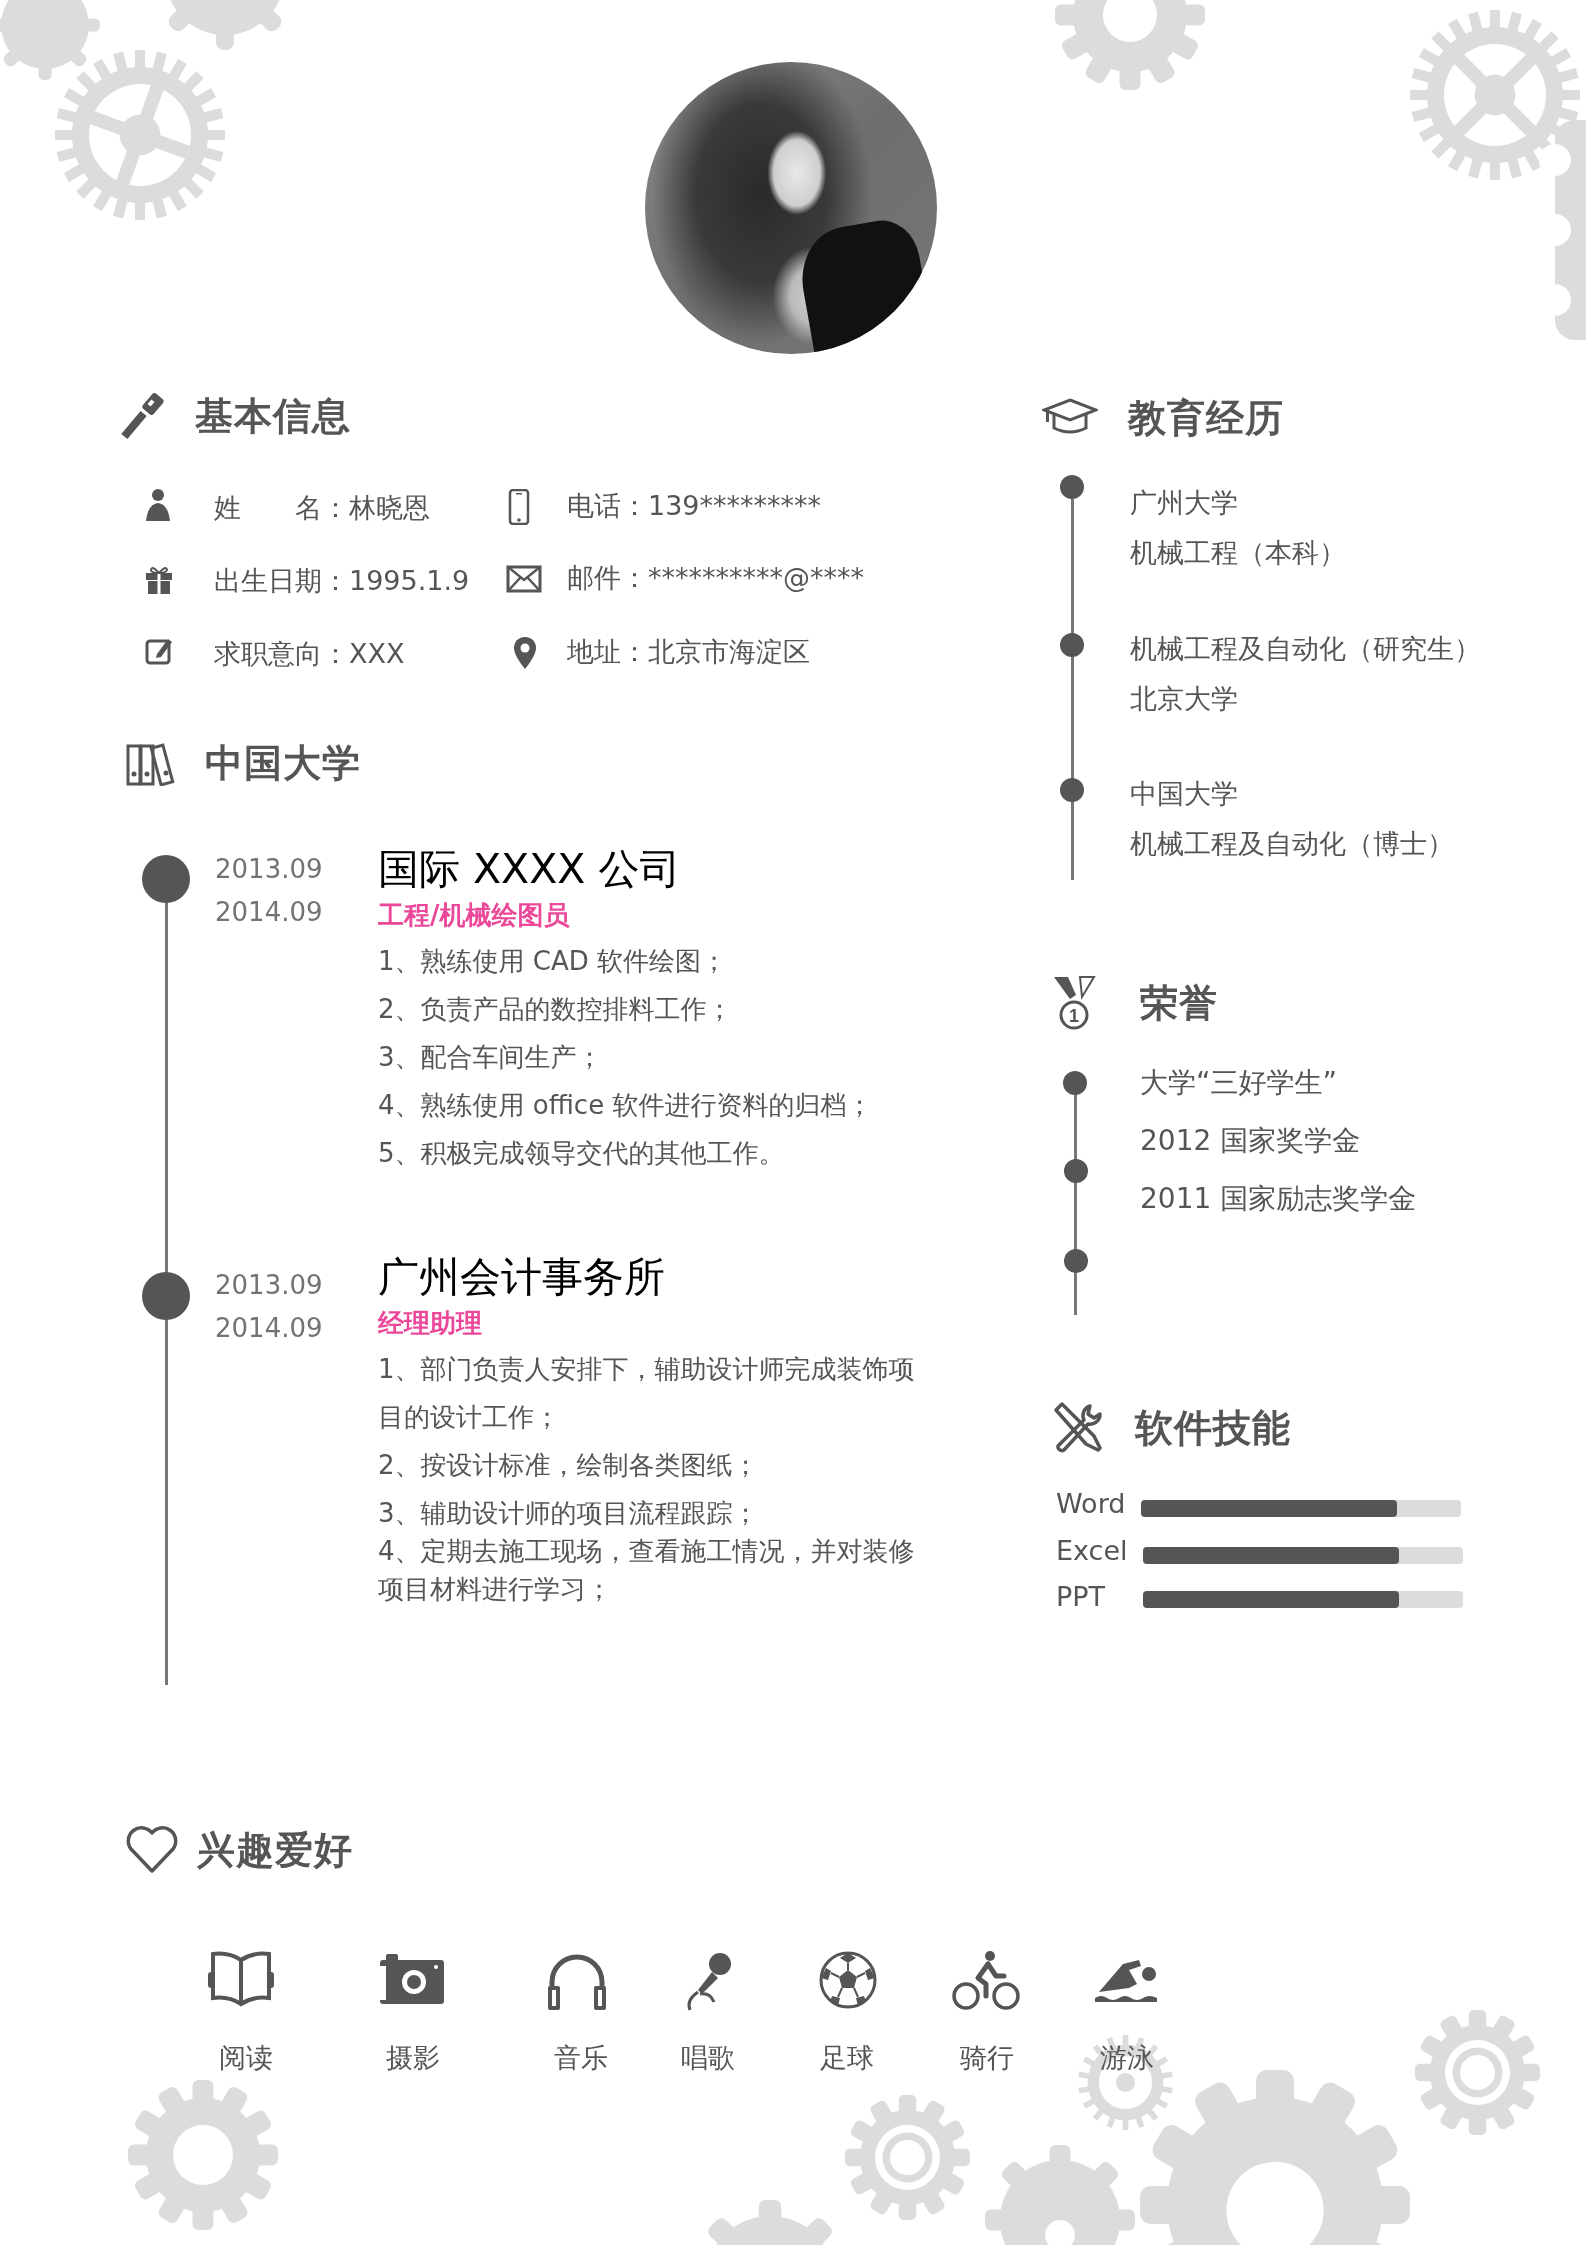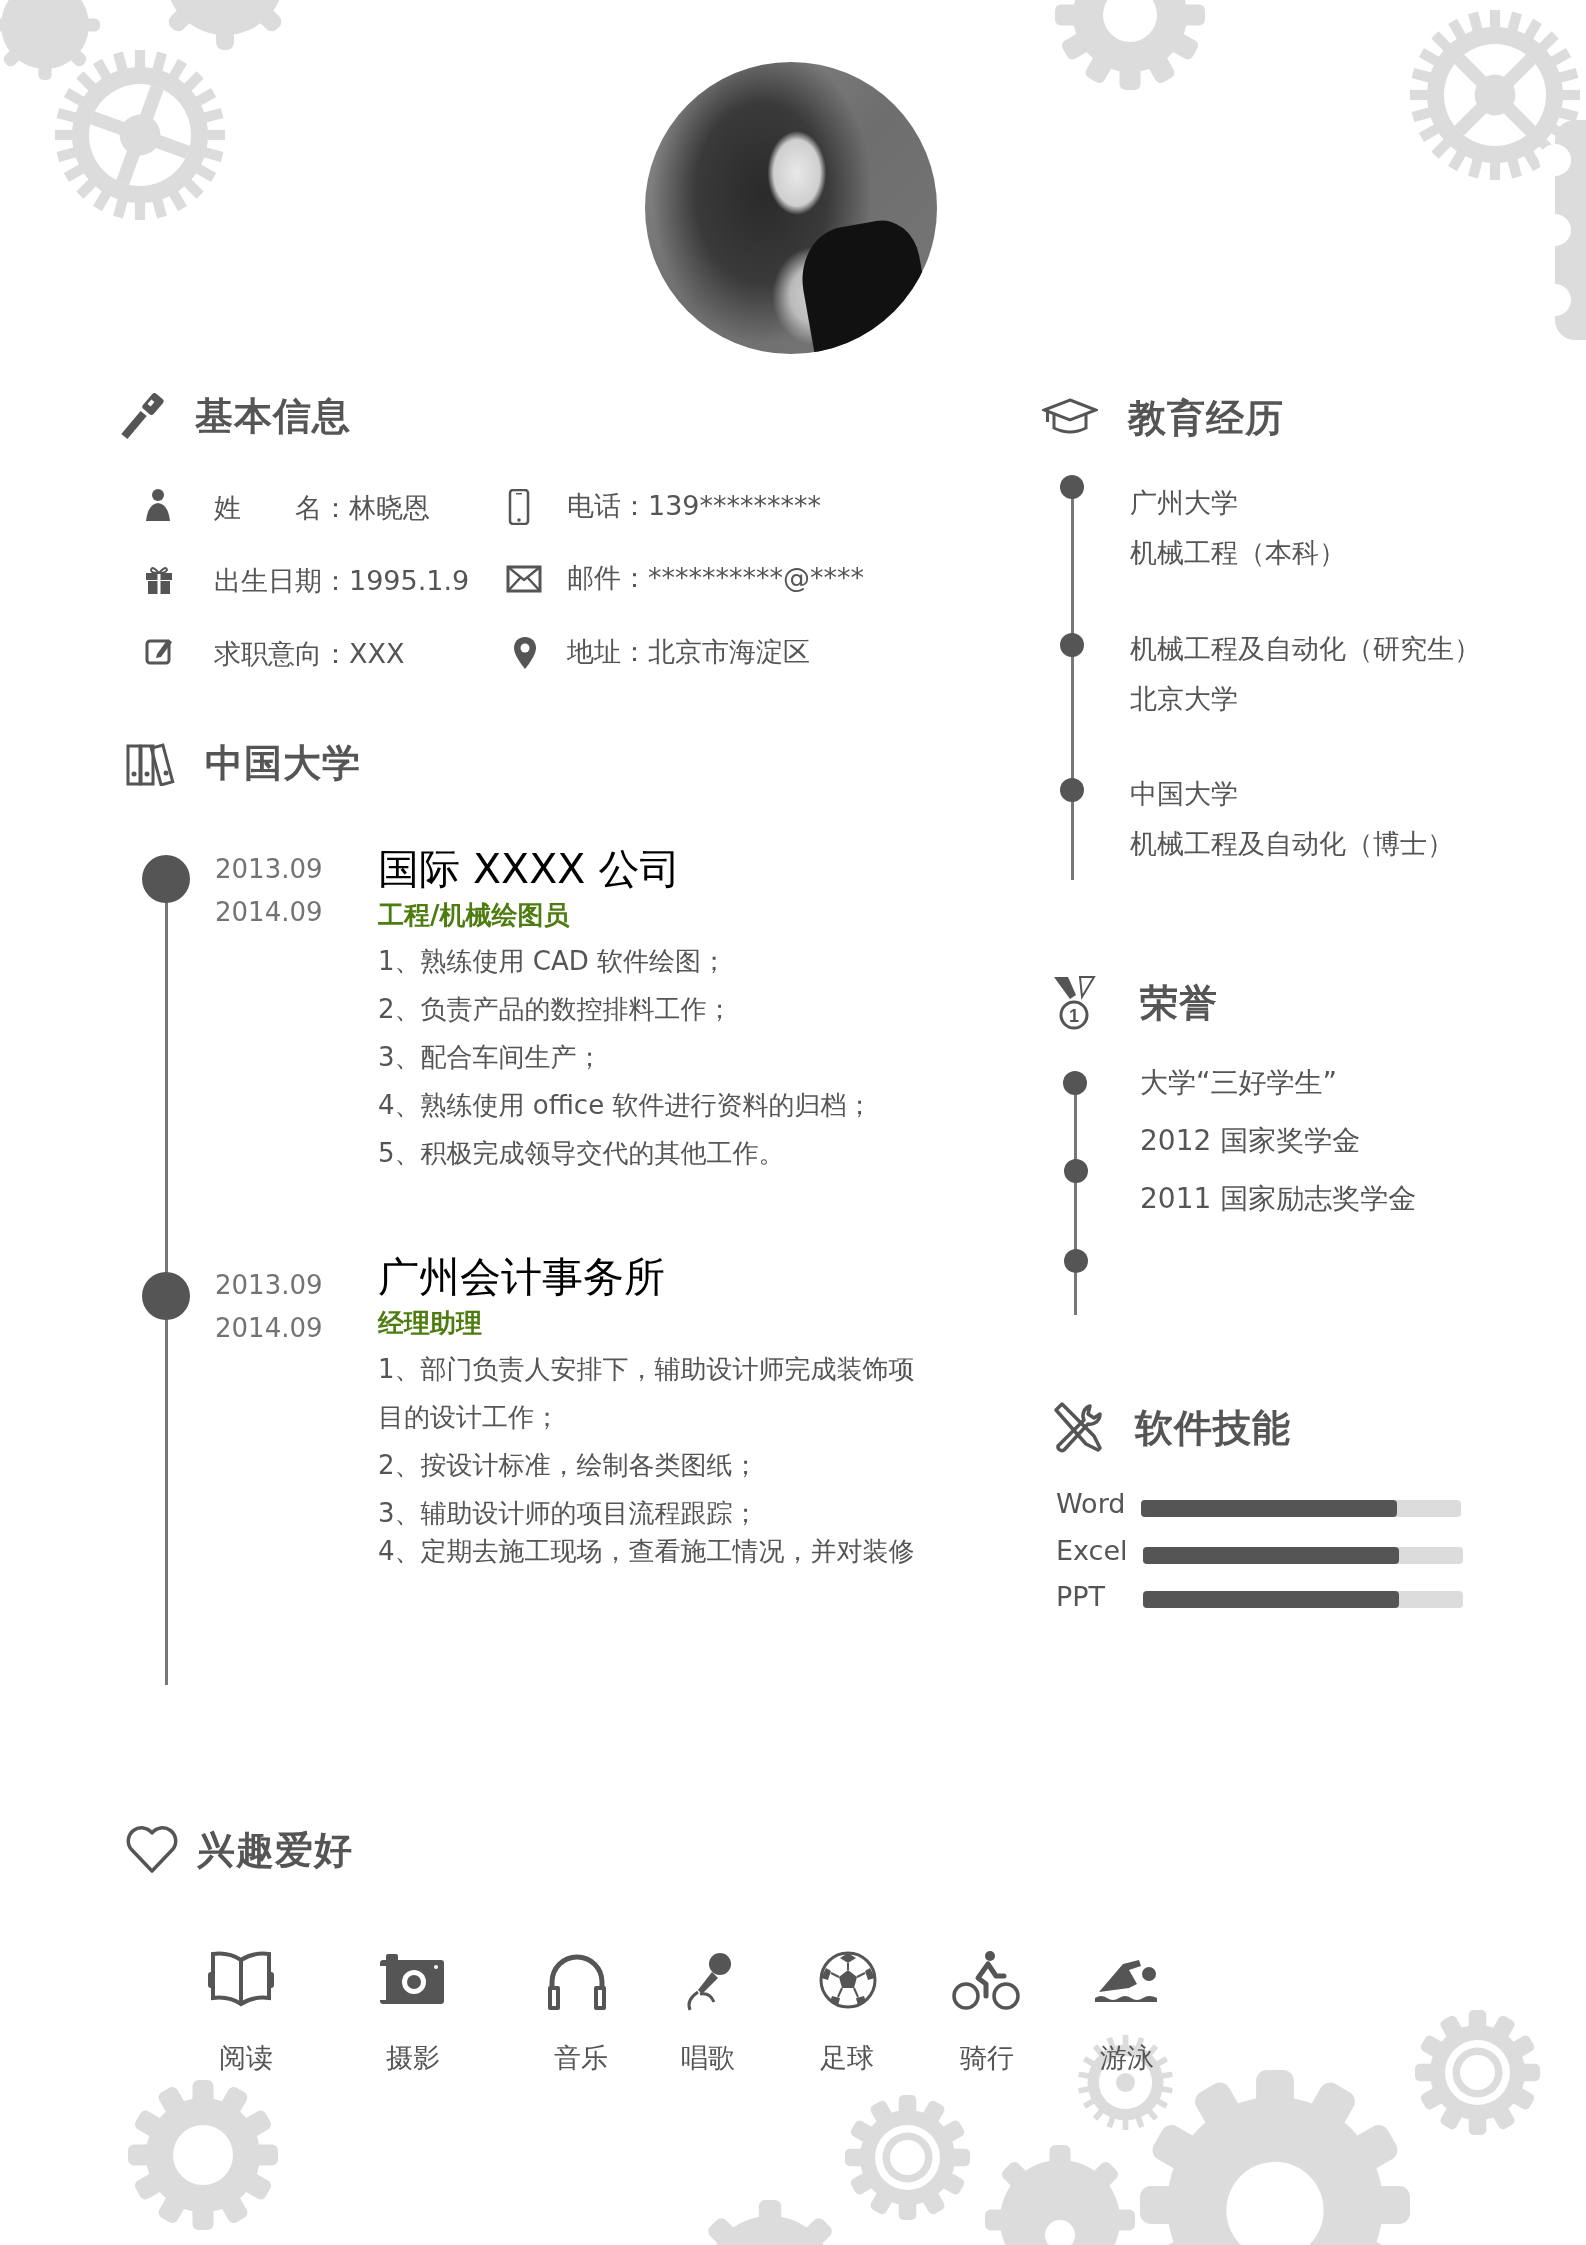--- a/index.html
+++ b/index.html
@@ -8,21 +8,21 @@
   .abs { position:absolute; }
   .gear { position:absolute; fill:#dcdcdc; }
   .h-title { font-size:38px; font-weight:bold; color:#555; letter-spacing:1px; white-space:nowrap; }
   .info-text { font-size:27px; color:#555; white-space:nowrap; }
   .icon { position:absolute; }
   .icon svg { display:block; }
   .dot { position:absolute; border-radius:50%; background:#555; }
   .vline { position:absolute; width:3px; background:#777; }
   .date { font-size:26px; color:#737373; line-height:43px; white-space:nowrap; }
   .job-company { font-size:41px; font-weight:normal; color:#000000; white-space:nowrap; }
-  .job-role { font-size:26px; font-weight:bold; color:#4d7c0f; white-space:nowrap; }
+  .job-role { font-size:26px; font-weight:bold; color:#ec4899; white-space:nowrap; }
   .job-lines div { font-size:26px; color:#555; white-space:nowrap; }
   .edu-text { font-size:27px; color:#555; white-space:nowrap; }
   .honor-text { font-size:28px; color:#555; white-space:nowrap; }
   .skill-label { font-size:27px; color:#555; white-space:nowrap; }
   .bar-bg { position:absolute; height:17px; border-radius:4px; background:#dcdcdc; }
   .bar-fg { height:100%; border-radius:4px; background:#555; }
   .hobby-label { font-size:27px; color:#555; white-space:nowrap; text-align:center; width:100px; }
   .photo {
     position:absolute; left:645px; top:62px; width:292px; height:292px; border-radius:50%;
     overflow:hidden;
@@ -347,20 +347,21 @@
 </div>
 <div class="abs" style="left:378px;top:1253px">
   <div class="job-company" style="line-height:48px">广州会计事务所</div>
   <div class="job-role" style="line-height:44px">经理助理</div>
   <div class="job-lines" style="line-height:48px">
     <div>1、部门负责人安排下，辅助设计师完成装饰项</div>
     <div>目的设计工作；</div>
     <div>2、按设计标准，绘制各类图纸；</div>
     <div style="line-height:38px;margin-top:5px">3、辅助设计师的项目流程跟踪；</div>
     <div style="line-height:38px">4、定期去施工现场，查看施工情况，并对装修</div>
+    <div style="line-height:38px">项目材料进行学习；</div>
   </div>
 </div>
 
 <div class="icon" style="left:1042px;top:398px">
   <svg width="56" height="36" viewBox="0 0 56 36">
       <path d="M28 2 L54 12 L28 22 L2 12 Z" fill="none" stroke="#555" stroke-width="3"></path>
       <path d="M12 16 L12 30 Q28 38 44 30 L44 16" fill="none" stroke="#555" stroke-width="3"></path>
       <rect x="4" y="12" width="3" height="12" fill="#555"></rect>
     </svg>
 </div>

